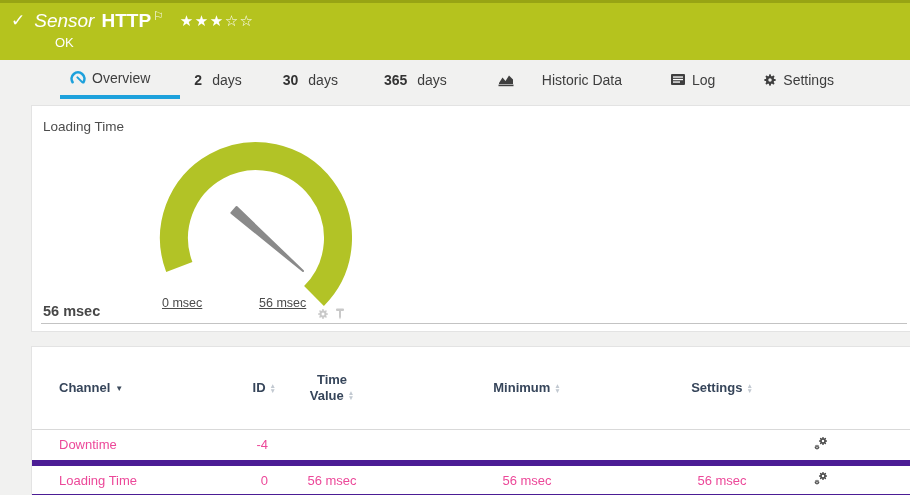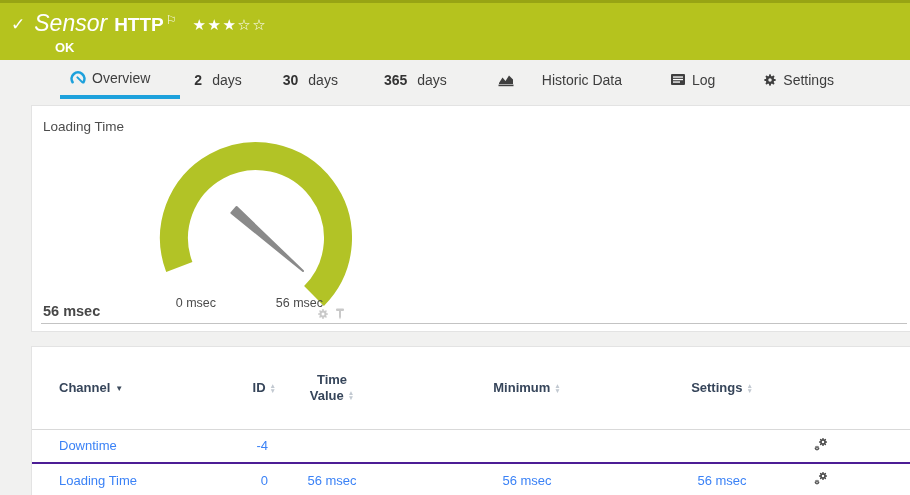--- a/index.html
+++ b/index.html
@@ -10,25 +10,25 @@
   }
 
   
   .sensor-header {
     position:absolute; left:0; top:0; width:910px; height:60px;
     background:#b5c31e; border-top:3px solid #97a414; color:#fff;
     padding:7px 0 0 11px;
   }
   .title-row { display:flex; align-items:baseline; }
   .check { font-size:17px; font-weight:bold; margin-right:9px; position:relative; top:-1px; }
-  .t-prefix { font-style:italic; font-size:23px; margin-right:7px; }
+  .t-prefix { font-style:italic; font-size:19px; margin-right:7px; }
   .t-name { font-weight:bold; font-size:19px; }
   .flag { font-size:12px; position:relative; top:-7px; margin-left:2px; }
   .stars { font-size:15px; letter-spacing:1.5px; margin-left:16px; position:relative; top:-1px; }
-  .status-line { font-size:13px; font-weight:bold; margin:3px 0 0 44px; }
+  .status-line { font-size:13px; font-weight:normal; margin:3px 0 0 44px; }
 
   
   .tabbar {
     position:absolute; left:0; top:60px; width:910px; height:45px;
     display:flex; align-items:stretch; padding:0 0 6px 60px; font-size:14px;
   }
   .tab {
     display:flex; align-items:center; gap:6px; cursor:pointer;
     color:#3d3d3d; white-space:nowrap;
   }
@@ -47,40 +47,40 @@
   .card {
     position:absolute; left:31px; right:-2px; background:#fff;
     border:1px solid #e3e3e3;
   }
   .gauge-card { top:105px; height:227px; }
   .table-card { top:346px; height:160px; }
 
   .widget-title { position:absolute; left:11px; top:13px; font-size:13.5px; color:#4c4c4c; }
 
   .gauge-wrap { position:absolute; left:114px; top:32px; width:220px; height:175px; }
-  .scale-label { position:absolute; font-size:12.5px; color:#4c4c4c; text-align:right; top:190px; }
+  .scale-label { position:absolute; font-size:12.5px; color:#4c4c4c; text-align:left; top:190px;text-decoration:underline; }
   .scale-min { left:130px; width:54px; }
   .scale-max { left:227px; width:64px; }
   .gauge-value { position:absolute; left:11px; top:197px; font-size:14.5px; font-weight:bold; color:#474747; }
   .widget-tools { position:absolute; left:285px; top:200px; display:flex; gap:6px; align-items:center; }
   .gauge-divider { position:absolute; left:9px; right:4px; top:217px; border-top:1px solid #c3c3c3; }
 
   
   table.channels { width:100%; border-collapse:collapse; table-layout:fixed; font-size:13px; }
   col.c-channel { width:190px; } col.c-id { width:60px; } col.c-last { width:100px; }
   col.c-min { width:290px; } col.c-max { width:100px; }
   th, td { font-weight:normal; }
   thead th {
     height:82px; vertical-align:middle; font-weight:bold; color:#36455a;
     border-bottom:1px solid #d9d9d9;
   }
   th.h-channel { text-align:left; padding-left:27px; }
   th.h-id { text-align:right; padding-right:6px; }
   th.h-center, td.center { text-align:center; }
-  td { height:34px; color:#3b82f6; border-bottom:2px solid #4c1d95; }
+  td { height:34px; color:#ec4899; border-bottom:6px solid #4c1d95; }
   td.ch { padding-left:27px; }
   td.id { text-align:right; padding-right:14px; }
   td.act { padding-left:42px; }
   .lv-wrap { display:inline-block; width:58px; text-align:center; line-height:1.25; }
   .caret { font-size:8px; color:#3c4a5c; position:relative; top:-1px; margin-left:5px; }
   .sort-icon { display:inline-flex; flex-direction:column; margin-left:4px; vertical-align:middle; line-height:3px; }
   .sort-icon i { font-style:normal; font-size:6.5px; color:#c2c9d1; display:block; height:5px; }
   .gear-btn { cursor:pointer; display:inline-block; }
 </style>
 </head>

